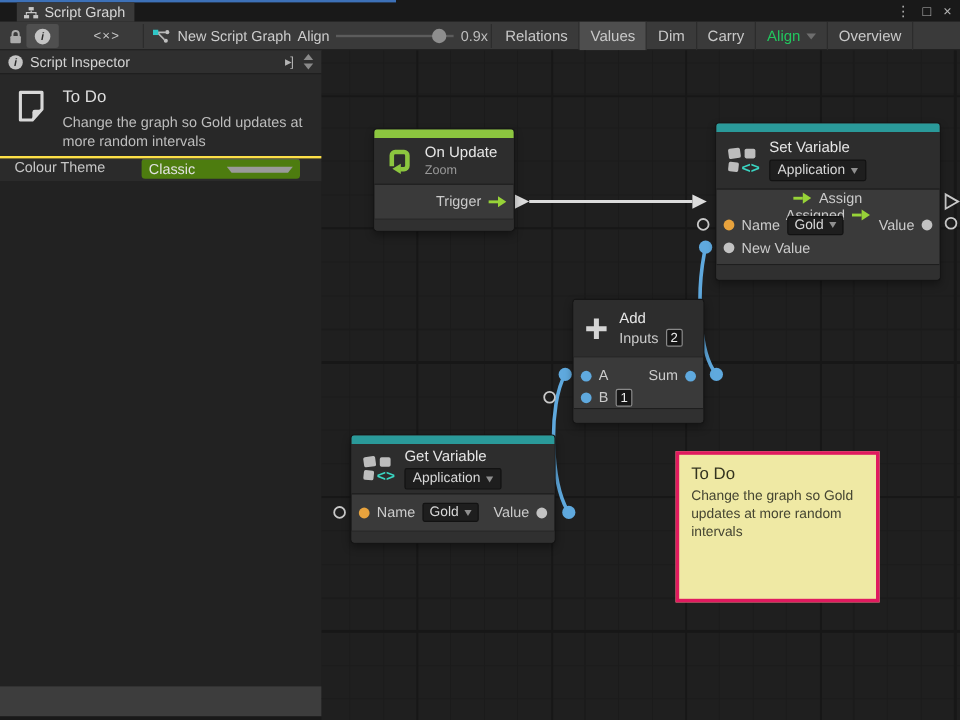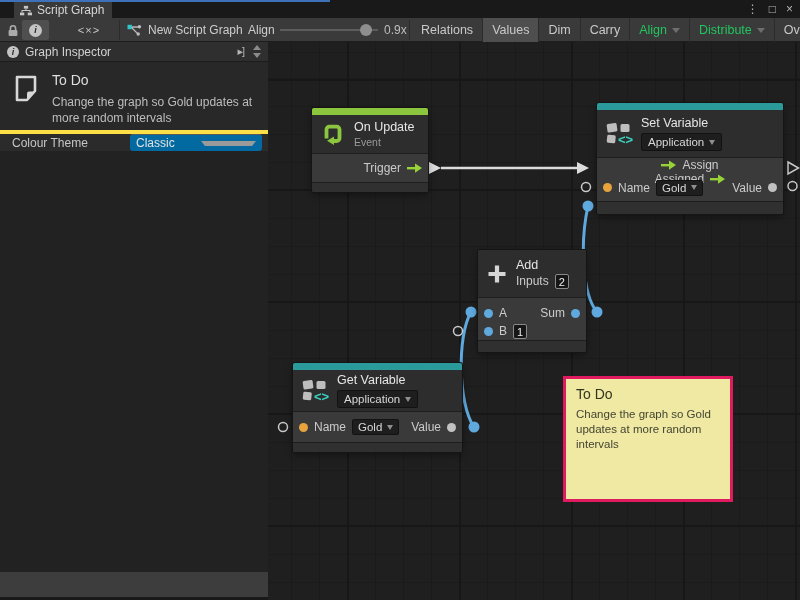--- a/index.html
+++ b/index.html
@@ -36,23 +36,23 @@
   .inspector{position:absolute;left:0;top:42px;width:268px;height:558px;background:#272727;}
   .insp-header{position:absolute;left:0;top:0;width:268px;height:20px;background:#2F2F2F;border-bottom:1px solid #1C1C1C;display:flex;align-items:center;gap:6px;padding:0 4px 0 7px;}
   .insp-title{flex:1;font-size:12px;color:#D2D2D2;}
   .dock-icon{font-size:11px;color:#B4B4B4;letter-spacing:-1px;}
   .scroll-col{display:flex;flex-direction:column;align-items:center;gap:3px;padding:0 3px;}
   .tri-up{width:0;height:0;border-left:4px solid transparent;border-right:4px solid transparent;border-bottom:5px solid #8A8A8A;}
   .tri-dn{width:0;height:0;border-left:4px solid transparent;border-right:4px solid transparent;border-top:5px solid #8A8A8A;}
   .todo-section{position:absolute;left:0;top:20px;width:268px;height:68px;background:#282828;display:flex;gap:13px;padding:9px 10px 0 13px;}
   .todo-title{font-size:14px;color:#DEDEDE;margin:1px 0 6px 0;}
   .todo-body{font-size:12px;line-height:16px;color:#BDBDBD;width:205px;}
-  .theme-row{position:absolute;left:0;top:88px;width:268px;height:21px;background:#2B2B2B;border-top:4px solid #fde047;display:flex;align-items:center;}
+  .theme-row{position:absolute;left:0;top:88px;width:268px;height:21px;background:#2B2B2B;border-top:2px solid #fde047;display:flex;}
   .theme-label{font-size:12px;color:#C6C6C6;padding-left:12px;flex:1;}
-  .u-dropdown{width:132px;height:17px;margin-right:6px;background:#0369a1;border-radius:3px;border-top:1px solid #5A5A5A;display:flex;align-items:center;padding:0 6px;gap:18px;}
+  .u-dropdown{width:132px;height:17px;margin-right:18px;background:#4d7c0f;border-radius:3px;border-top:1px solid #5A5A5A;display:flex;align-items:center;padding:0 6px;gap:18px;}
   .u-dropdown span{flex:1;font-size:12px;color:#E2E2E2;}
   .insp-lower{position:absolute;left:0;top:109px;width:268px;height:421px;background:#222222;}
   .insp-footer{position:absolute;left:0;top:530px;width:268px;height:25px;background:#3D3D3D;}
   .insp-bottom-dark{position:absolute;left:0;bottom:0;width:268px;height:3px;background:#191919;}
 
   
   .canvas{position:absolute;left:268px;top:42px;width:532px;height:558px;background-color:#1F1F1F;
     background-image:
       repeating-linear-gradient(90deg,#171717 0,#171717 2px,transparent 2px,transparent 112px),
       repeating-linear-gradient(0deg,#171717 0,#171717 2px,transparent 2px,transparent 112px),
@@ -74,21 +74,21 @@
   .nfooter{background:#303030;border-top:1px solid #1E1E1E;border-radius:0 0 2px 2px;}
   .dot{width:9px;height:9px;border-radius:50%;}
   .dot.blue{background:#5FA9DE;}
   .dot.orange{background:#E8A33D;}
   .dot.gray{background:#C2C2C2;}
   .ndrop{display:inline-flex;align-items:center;gap:5px;background:#1E1E1E;border:1px solid #121212;border-radius:2px;padding:2px 6px;}
   .ndrop span{font-size:11.5px;color:#D8D8D8;white-space:nowrap;overflow:hidden;display:block;}
   .ndrop .caret-down{border-top-color:#8F8F8F;border-left-width:3.5px;border-right-width:3.5px;}
   .scope-drop span{max-width:58px;}
   .valbox{display:inline-block;min-width:13px;height:15px;line-height:14px;padding:0 3px;background:#161616;border:1px solid #8A8A8A;border-radius:2px;font-size:11px;color:#ECECEC;text-align:center;}
-  .inputs-row{display:flex;align-items:flex-start;gap:6px;margin-top:2px;}
+  .inputs-row{display:flex;align-items:center;gap:6px;margin-top:2px;}
 
   
   .sticky{position:absolute;left:295px;top:334px;width:170px;height:126px;background:#EFE9A4;border:3px solid #E01A5F;padding:7px 10px;}
   .sticky-title{font-size:14px;color:#33331F;margin-bottom:5px;}
   .sticky-body{font-size:11.5px;line-height:15px;color:#454532;width:142px;}
 </style>
 </head>
 <body>
 
 <div class="screen">
@@ -154,35 +154,31 @@
       <div class="tb-btn">
           <span>Dim</span>
         </div>
       <div class="tb-btn">
           <span>Carry</span>
         </div>
       <div class="tb-btn disabled">
           <span>Align</span>
           <span class="caret-down"></span>
         </div>
-      <div class="tb-btn disabled">
-          <span>Distribute</span>
-          <span class="caret-down"></span>
-        </div>
       <div class="tb-btn">
           <span>Overview</span>
         </div>
 
     </div>
   </div>
 
   <div class="inspector">
     <div class="insp-header">
       <div class="info-circle" style="width:12px;height:12px;">i</div>
-      <span class="insp-title">Graph Inspector</span>
+      <span class="insp-title">Script Inspector</span>
       <span class="dock-icon">▸]</span>
       <div class="scroll-col">
         <div class="tri-up"></div>
         <div class="tri-dn"></div>
       </div>
     </div>
     <div class="todo-section">
       <svg width="26" height="29" viewBox="0 0 26 29" style="margin-top:3px;flex:none;">
         <path d="M4 3 h18 v14 l-8 9 H4 z" fill="none" stroke="#D8D8D8" stroke-width="2.6" stroke-linejoin="round"></path>
         <path d="M21 17.5 l-7 7.5 v-5.5 a2 2 0 0 1 2 -2 z" fill="#D8D8D8"></path>
@@ -235,21 +231,21 @@
 
     <div class="node" style="left:44px;top:66px;width:116px;">
       <div class="colorbar" style="background:#8CC63F;"></div>
       <div class="nheader" style="height:39px;">
         <svg width="26" height="26" viewBox="0 0 26 26">
           <path d="M6.5 17.5 V8.5 A2.8 2.8 0 0 1 9.3 5.7 h7.4 a2.8 2.8 0 0 1 2.8 2.8 v8.7 a2.8 2.8 0 0 1 -2.8 2.8 h-3.2" fill="none" stroke="#8CC63F" stroke-width="3.8"></path>
           <polygon points="14,15.5 14,24 7,19.7" fill="#8CC63F"></polygon>
         </svg>
         <div>
           <div class="ntitle">On Update</div>
-          <div class="nsub">Event</div>
+          <div class="nsub">Zoom</div>
         </div>
       </div>
       <div class="nports">
         <div class="prow" style="height:28px;justify-content:flex-end;align-items:center;">
           <div class="pr">
             <span class="plabel">Trigger</span>
             <svg width="15" height="10" viewBox="0 0 15 10">
               <rect x="0" y="4" width="8" height="2.4" fill="#97D338"></rect>
                 <polygon points="8,0.5 15,5.1 8,9.7" fill="#97D338"></polygon>
             </svg>
@@ -300,20 +296,26 @@
             <div class="ndrop" style="padding:1px 5px;">
               <span>Gold</span>
               <span class="caret-down"></span>
             </div>
           </div>
           <div class="pr">
             <span class="plabel">Value</span>
             <span class="dot gray"></span>
           </div>
         </div>
+        <div class="prow" style="height:19px;">
+          <div class="pl">
+            <span class="dot gray"></span>
+            <span class="plabel">New Value</span>
+          </div>
+        </div>
       </div>
       <div class="nfooter" style="height:13px;"></div>
     </div>
 
     <div class="node" style="left:210px;top:208px;width:108px;">
       <div class="nheader" style="height:48px;border-radius:2px 2px 0 0;">
         <svg width="22" height="22" viewBox="0 0 22 22">
           <path d="M11 2.5 v17 M2.5 11 h17" stroke="#D5D5D5" stroke-width="4.2"></path>
         </svg>
         <div>

